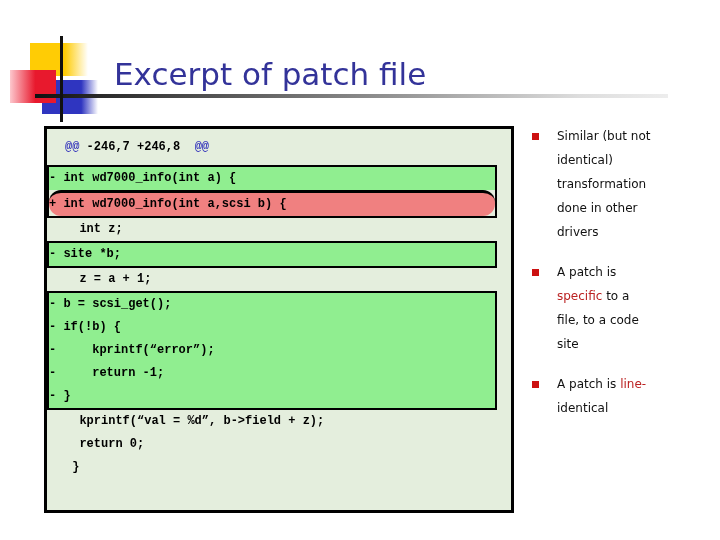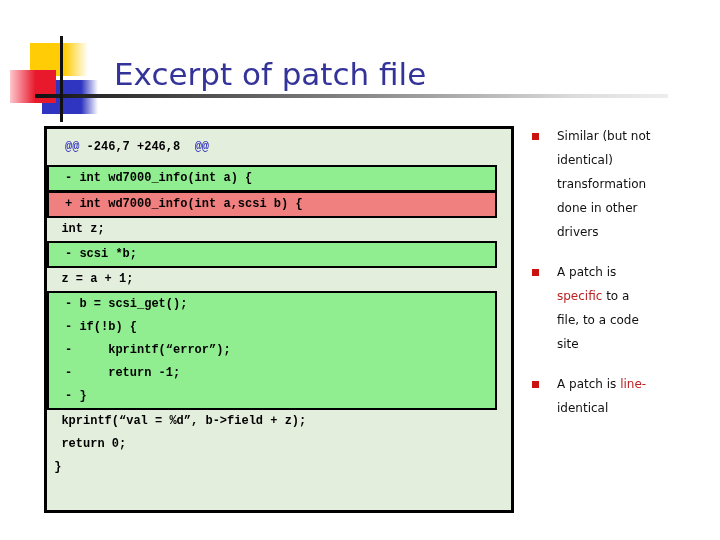--- a/index.html
+++ b/index.html
@@ -19,25 +19,25 @@
 
   .title{position:absolute;left:114px;top:56px;font-size:31px;color:var(--title);z-index:6;}
 
   
   .code-box{position:absolute;left:44px;top:126px;width:470px;height:387px;
     background:var(--box_bg);border:3px solid var(--border);box-sizing:border-box;overflow:hidden;}
   .mono{font-family:"Liberation Mono","DejaVu Sans Mono",monospace;font-weight:bold;font-size:12px;color:#000;}
   .code-header{height:36px;line-height:36px;padding-left:18px;white-space:pre;}
   .at{color:var(--at_blue);}
   .code-row{height:23px;line-height:23px;white-space:pre;}
-  .code-row.plain{}
+  .code-row.plain{padding-left:18px;}
   .hl-block{width:450px;border:2px solid var(--border);box-sizing:border-box;}
-  .hl-block .code-row{padding-left:16px;}
+  .hl-block .code-row{}
   .hl-green{background:var(--green_hl);}
-  .hl-red{background:var(--red_hl);}
+  .hl-red{background:var(--red_hl);border-radius:12px;}
   .divided{border-top:3px solid var(--border);}
 
   
   .right-col{position:absolute;left:530px;top:124px;width:190px;}
   .bullet{display:flex;margin-bottom:16px;}
   .bullet .marker{flex:0 0 auto;width:7px;height:7px;background:var(--bullet_red);margin:9px 18px 0 2px;}
   .bullet-lines{font-size:12px;line-height:24px;color:#111;}
   .bullet-line{white-space:nowrap;}
   .em{color:var(--em_red);}
 </style>
@@ -56,21 +56,21 @@
 
   <div class="code-box mono">
     <div class="code-header"><span class="at">@@</span><span> -246,7 +246,8  </span><span class="at">@@</span></div>
     <div>
         <div class="hl-block">
           <div class="code-row hl-green">- int wd7000_info(int a) {</div>
           <div class="code-row hl-red divided">+ int wd7000_info(int a,scsi b) {</div>
         </div>
         <div class="code-row plain">  int z;</div>
         <div class="hl-block">
-          <div class="code-row hl-green">- scsi *b;</div>
+          <div class="code-row hl-green">- site *b;</div>
         </div>
         <div class="code-row plain">  z = a + 1;</div>
         <div class="hl-block">
           <div class="code-row hl-green">- b = scsi_get();</div>
           <div class="code-row hl-green">- if(!b) {</div>
           <div class="code-row hl-green">-     kprintf(“error”);</div>
           <div class="code-row hl-green">-     return -1;</div>
           <div class="code-row hl-green">- }</div>
         </div>
         <div class="code-row plain">  kprintf(“val = %d”, b-&gt;field + z);</div>

